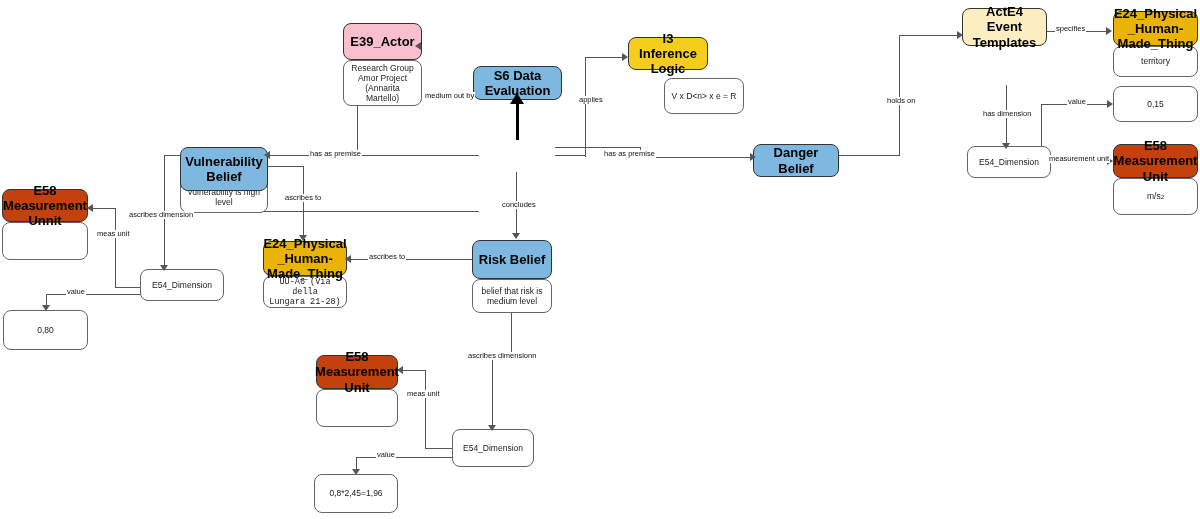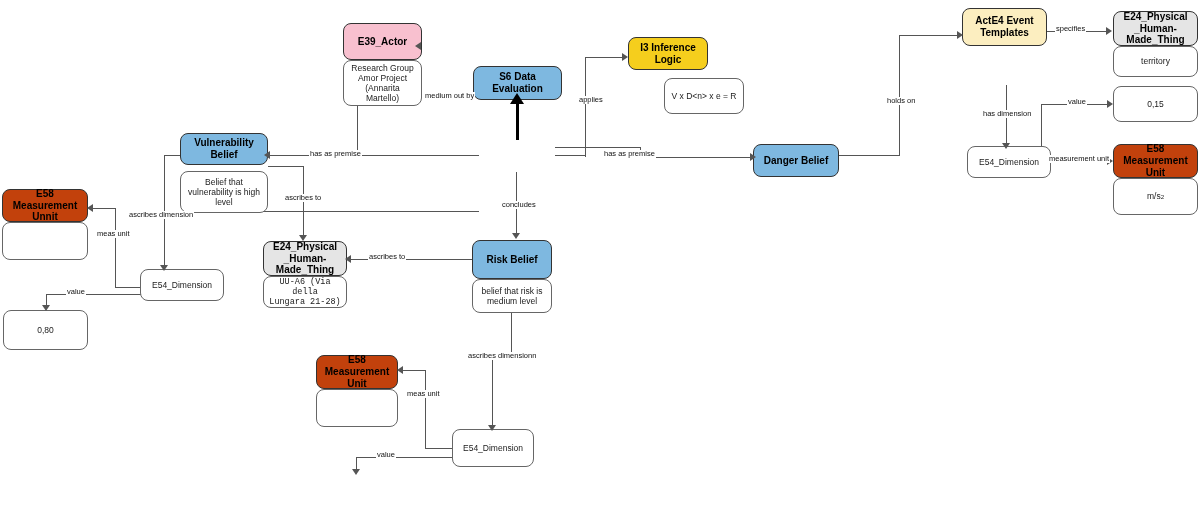--- a/index.html
+++ b/index.html
@@ -25,36 +25,36 @@
     align-items: center;
     justify-content: center;
     text-align: center;
     line-height: 1.18;
     color: #000000;
     background: #ffffff;
     padding: 2px 4px;
   }
   .node.header {
     font-weight: bold;
-    font-size: 10px;
+    font-size: 13px;
     border-color: #333333;
     z-index: 3;
   }
   .node.body {
     font-size: 8.5px;
     background: #ffffff;
     color: #1a1a1a;
     z-index: 2;
   }
   .c-blue   { background: #7eb8e0; }
   .c-pink   { background: #f8c0cf; }
   .c-yellow { background: #f5ce1d; }
   .c-cream  { background: #fceec0; }
   .c-orange { background: #c2410c; }
-  .c-tan    { background: #e5e5e5; }
+  .c-tan    { background: #eab308; }
 
   
   .edge {
     position: absolute;
     background: #555555;
     z-index: 1;
   }
   .edge.h { height: 1px; }
   .edge.v { width: 1px; }
   .edge.thick { background: #000000; }
@@ -227,21 +227,21 @@
 
   <div class="node body" style="left:967px; top:146px; width:84px; height:32px;">E54_Dimension</div>
 
   <div class="node header c-orange" style="left:1113px; top:144px; width:85px; height:34px; white-space:pre-line;">E58 Measurement
 Unit</div>
   <div class="node body" style="left:1113px; top:178px; width:85px; height:37px;">
     <span>m/s</span>
       <span class="sup">2</span>
   </div>
 
-  <div class="node header c-blue" style="left:180px; top:133px; width:88px; height:32px;">Vulnerability Belief</div>
+  <div class="node header c-blue" style="left:180px; top:147px; width:88px; height:44px;">Vulnerability Belief</div>
   <div class="node body" style="left:180px; top:171px; width:88px; height:42px; white-space:pre-line;">Belief that
 vulnerability is high
 level</div>
 
 
   <div class="node header c-blue" style="left:753px; top:144px; width:86px; height:33px;">Danger Belief</div>
 
   <div class="node header c-orange" style="left:2px; top:189px; width:86px; height:33px; white-space:pre-line;">E58 Measurement
 Unnit</div>
   <div class="node body" style="left:2px; top:222px; width:86px; height:38px;"></div>
@@ -258,14 +258,15 @@
   <div class="node header c-blue" style="left:472px; top:240px; width:80px; height:39px;">Risk Belief</div>
   <div class="node body" style="left:472px; top:279px; width:80px; height:34px; white-space:pre-line;">belief that risk is
 medium level</div>
 
   <div class="node header c-orange" style="left:316px; top:355px; width:82px; height:34px; white-space:pre-line;">E58 Measurement
 Unit</div>
   <div class="node body" style="left:316px; top:389px; width:82px; height:38px;"></div>
 
   <div class="node body" style="left:452px; top:429px; width:82px; height:38px;">E54_Dimension</div>
 
+  <div class="node body" style="left:314px; top:474px; width:84px; height:39px;">0,8*2,45=1,96</div>
 
 </div>
 
 </body></html>

